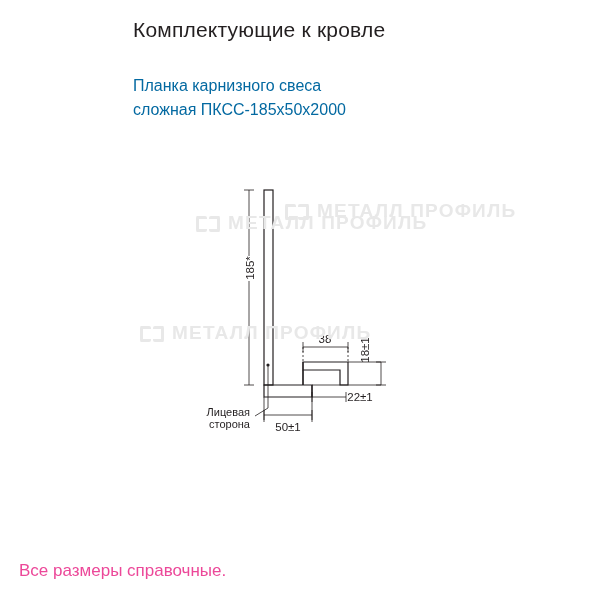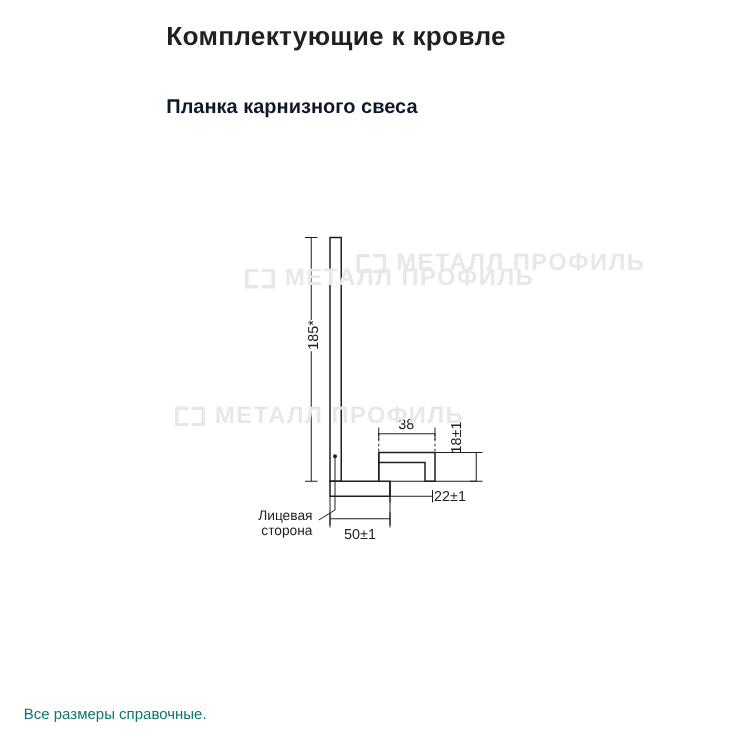--- a/index.html
+++ b/index.html
@@ -17,45 +17,45 @@
   }
   .page {
     position: absolute;
     inset: 0;
   }
   .title {
     position: absolute;
     left: 133px;
     top: 18px;
     font-size: 21px;
-    font-weight: bold;
+    font-weight: normal;
     letter-spacing: 0.2px;
     color: #231f20;
     white-space: nowrap;
   }
   .subtitle {
     position: absolute;
     left: 133px;
     top: 74px;
     font-size: 16px;
-    font-weight: bold;
+    font-weight: normal;
     line-height: 24px;
-    color: #0f172a;
+    color: #0369a1;
     width: 380px;
   }
   .subtitle .line2 {
     display: block;
   }
   .footer {
     position: absolute;
     left: 19px;
     top: 561px;
-    font-size: 12px;
+    font-size: 17px;
     line-height: 20px;
-    color: #0f766e;
+    color: #ec4899;
   }
   .footer div {
     white-space: nowrap;
   }
 
   
   .drawing {
     position: absolute;
     left: 0;
     top: 150px;
@@ -122,20 +122,21 @@
 </style>
 </head>
 <body>
 
 <div class="page">
 
   <div class="title">Комплектующие к кровле</div>
 
   <div class="subtitle">
     <span>Планка карнизного свеса</span>
+    <span class="line2">сложная ПКСС-185х50х2000</span>
   </div>
 
   <div class="drawing">
 
     <div class="wm wm1">
       <span class="mark"></span><span>МЕТАЛЛ ПРОФИЛЬ</span>
     </div>
     <div class="wm wm2">
       <span class="mark"></span><span>МЕТАЛЛ ПРОФИЛЬ</span>
     </div>

